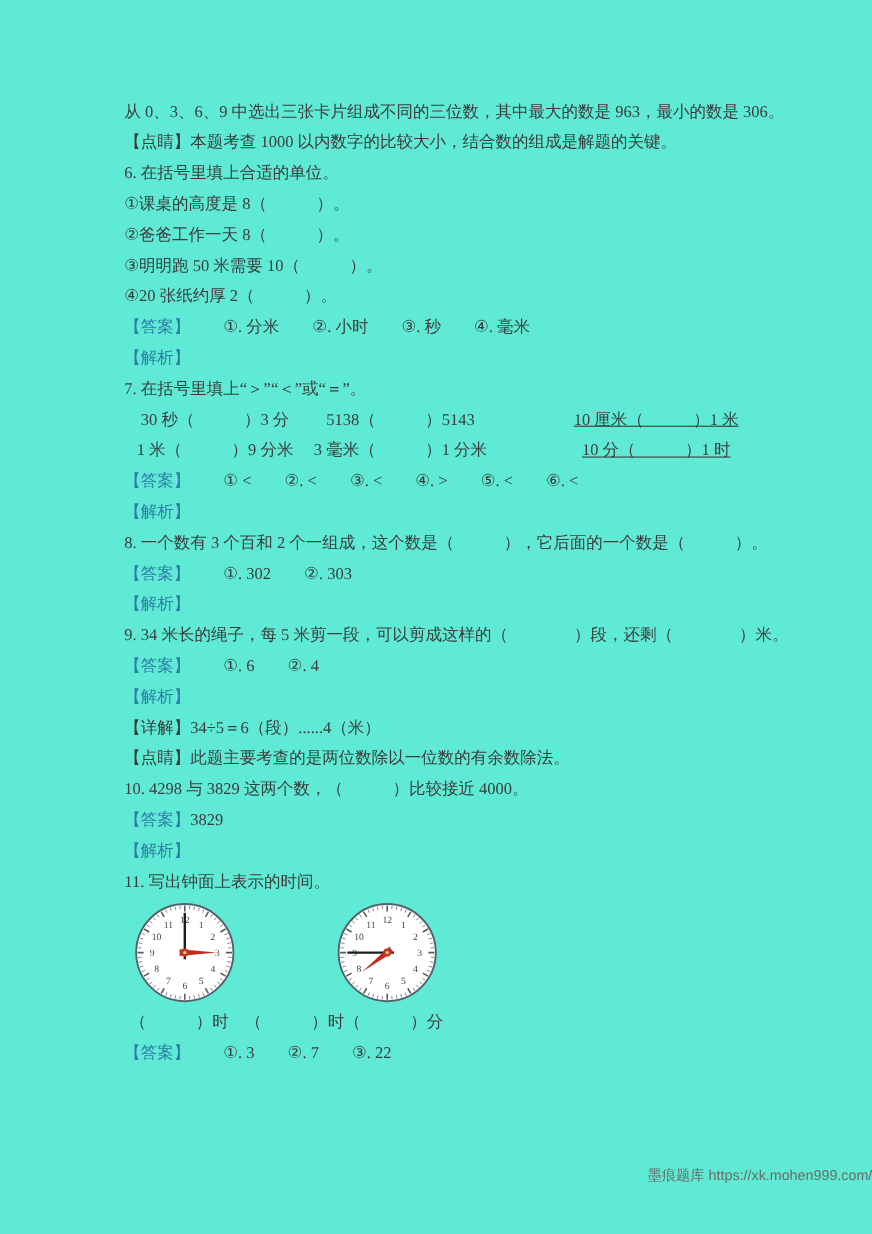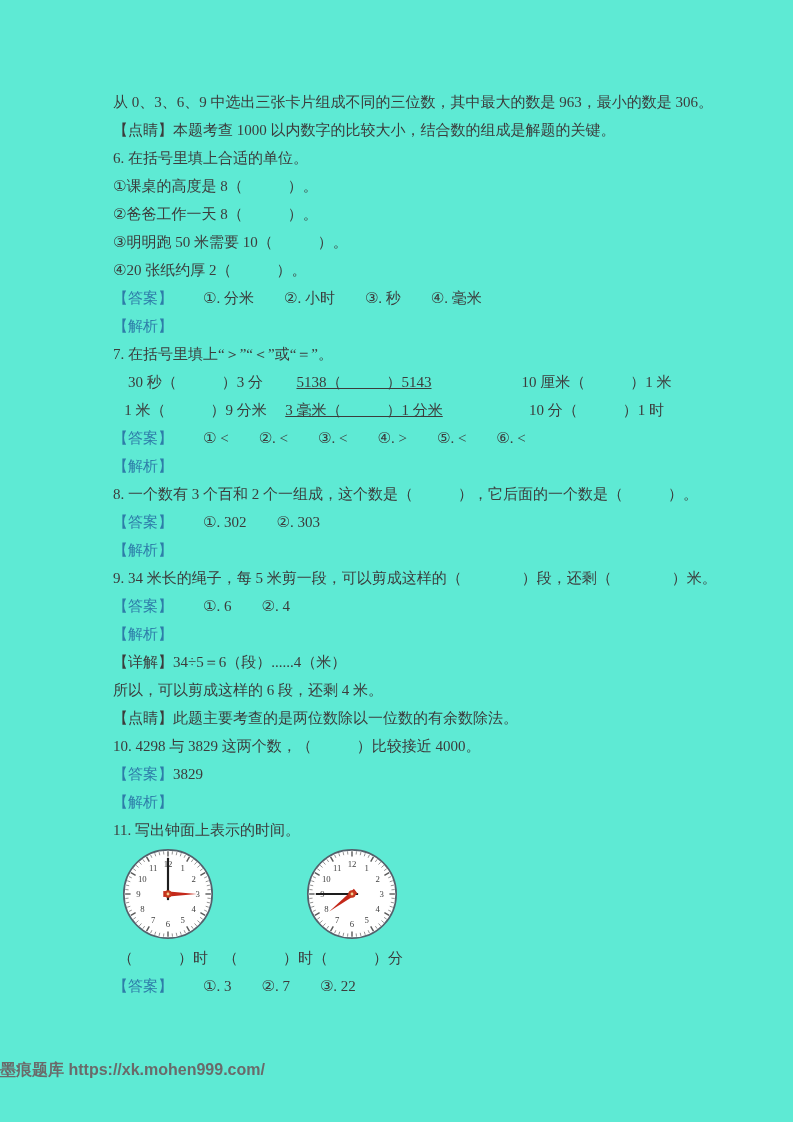--- a/index.html
+++ b/index.html
@@ -19,33 +19,33 @@
   .content{padding:88px 50px 0 113px;}
   .ln{
     margin:0;height:28px;line-height:28px;
     font-size:15px;white-space:nowrap;
   }
   .tag{color:var(--tag-blue);}
   .ans{display:flex;gap:30px;}
   .ans-compact{display:flex;gap:0;}
   .cols{display:flex;text-align:center;}
   .c1{width:165px;}
-  .c2{width:172px;text-decoration:underline;}
-  .c3{flex:1;}
+  .c2{width:172px;}
+  .c3{flex:1;text-decoration:underline;}
   .clock-row{
     display:flex;gap:90px;
     height:100px;padding:3px 0 0 8px;
     box-sizing:border-box;
   }
   .clock{width:94px;height:94px;}
   .footer{
     position:absolute;left:0;right:0;top:1060px;
-    text-align:left;
+    text-align:right;
     font-family:"Liberation Sans","DejaVu Sans",sans-serif;
-    font-size:16px;color:var(--footer-gray);font-weight:bold;
+    font-size:13px;color:var(--footer-gray);
   }
 </style>
 </head>
 <body>
 
 <div class="page">
   <div class="content">
 
     <p class="ln">从 0、3、6、9 中选出三张卡片组成不同的三位数，其中最大的数是 963，最小的数是 306。</p>
     <p class="ln">【点睛】本题考查 1000 以内数字的比较大小，结合数的组成是解题的关键。</p>
@@ -95,21 +95,20 @@
     <p class="ln"><span class="tag">【解析】</span></p>
 
     <p class="ln">9. 34 米长的绳子，每 5 米剪一段，可以剪成这样的（　　　　）段，还剩（　　　　）米。</p>
     <p class="ln ans">
       <span class="tag">【答案】</span>
       <span>①. 6</span>
       <span>②. 4</span>
     </p>
     <p class="ln"><span class="tag">【解析】</span></p>
     <p class="ln">【详解】34÷5＝6（段）......4（米）</p>
-    <p class="ln">所以，可以剪成这样的 6 段，还剩 4 米。</p>
     <p class="ln">【点睛】此题主要考查的是两位数除以一位数的有余数除法。</p>
 
     <p class="ln">10. 4298 与 3829 这两个数，（　　　）比较接近 4000。</p>
     <p class="ln ans-compact">
       <span class="tag">【答案】</span>
       <span>3829</span>
     </p>
     <p class="ln"><span class="tag">【解析】</span></p>
 
     <p class="ln">11. 写出钟面上表示的时间。</p>

